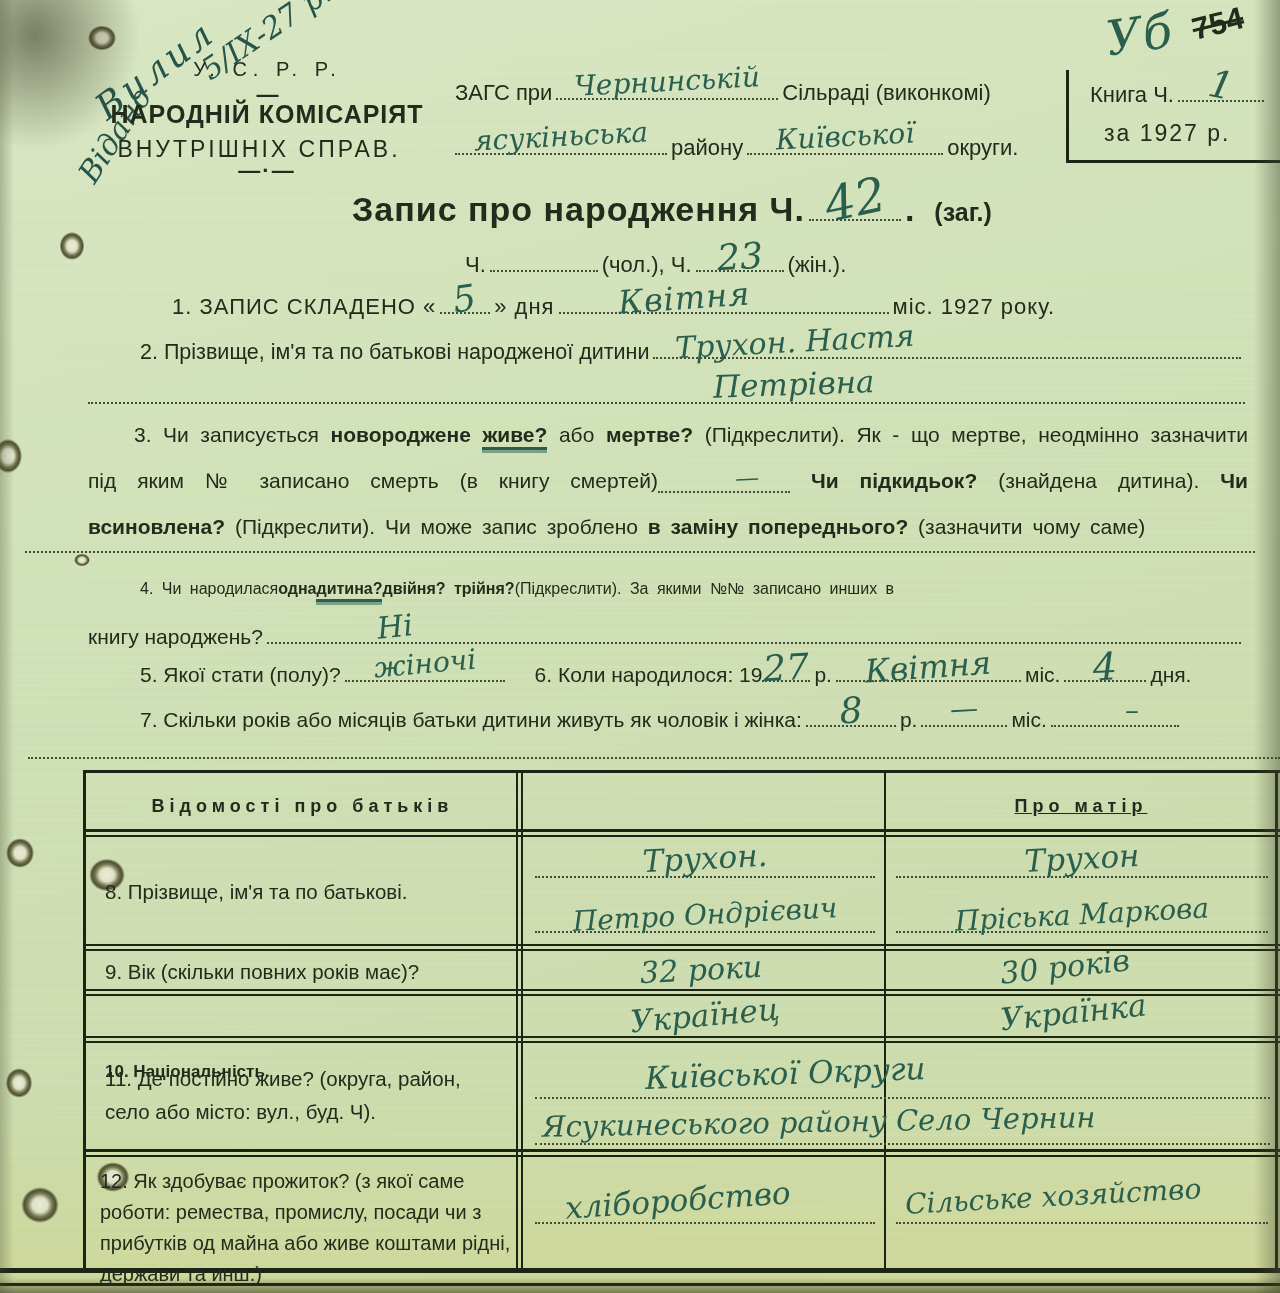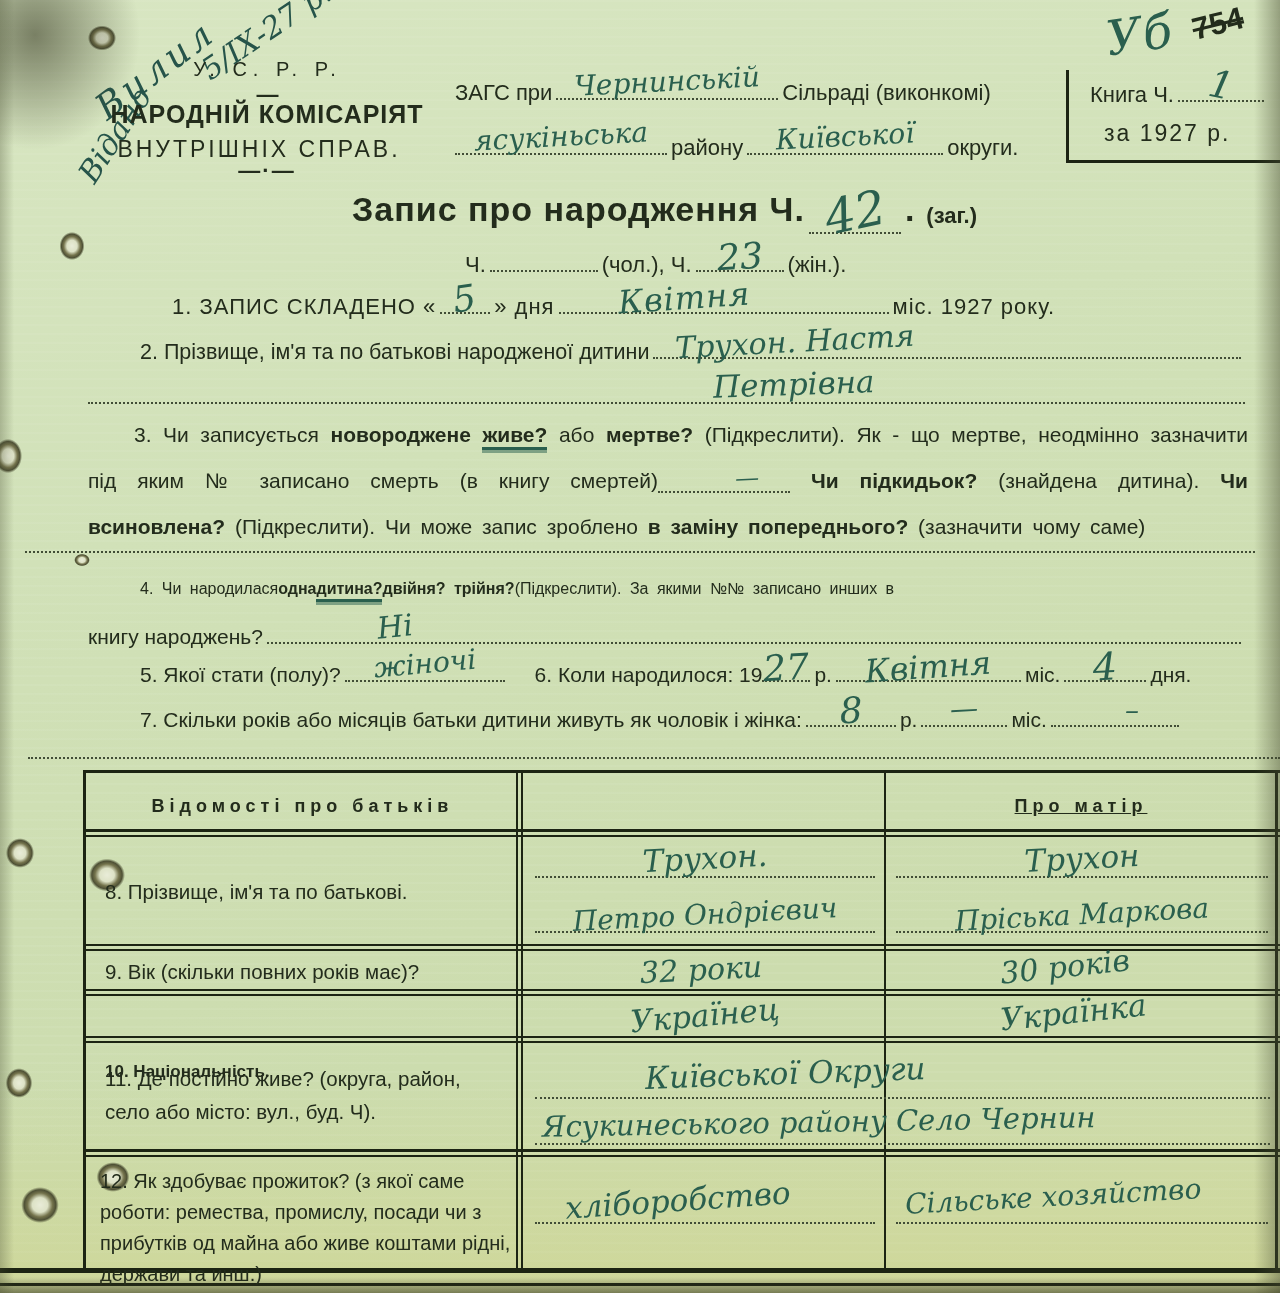--- a/index.html
+++ b/index.html
@@ -102,27 +102,27 @@
   <div class="vl" style="left:1066px;top:70px;width:3px;height:92px;"></div>
   <div class="hl" style="left:1066px;top:160px;width:214px;height:3px;"></div>
   <div class="line" style="left:1090px;top:82px;font-size:22px;">
     <span class="pr">Книга Ч.</span>
     <span class="fill" style="width:86px;">
       <span class="hw hwc" style="font-size:38px;bottom:-4px;transform:translateX(-50%) rotate(12deg);">1</span>
     </span>
   </div>
   <div class="abs pr" style="left:1104px;top:120px;font-size:23px;letter-spacing:2px;">за 1927 р.</div>
 
-  <div class="line" style="left:352px;top:190px;align-items:flex-end;">
+  <div class="line" style="left:352px;top:190px;">
     <span class="pr b" style="font-size:34px;letter-spacing:1px;">Запис про народження Ч.</span>
     <span class="fill" style="width:92px;">
       <span class="hw hwc" style="font-size:48px;bottom:-4px;transform:translateX(-50%) rotate(-12deg);">42</span>
     </span>
     <span class="pr b" style="font-size:34px;">.</span>
-    <span class="pr b" style="font-size:22px;margin-left:12px;">(заг.)</span>
+    <span class="pr b" style="font-size:25px;margin-left:20px;">(заг.)</span>
   </div>
   <div class="line" style="left:465px;top:252px;font-size:22px;">
     <span class="pr">Ч.</span>
     <span class="fill" style="width:108px;"></span>
     <span class="pr">(чол.),  Ч.</span>
     <span class="fill" style="width:88px;">
       <span class="hw hwc" style="font-size:36px;bottom:-5px;">23</span>
     </span>
     <span class="pr">(жін.).</span>
   </div>

